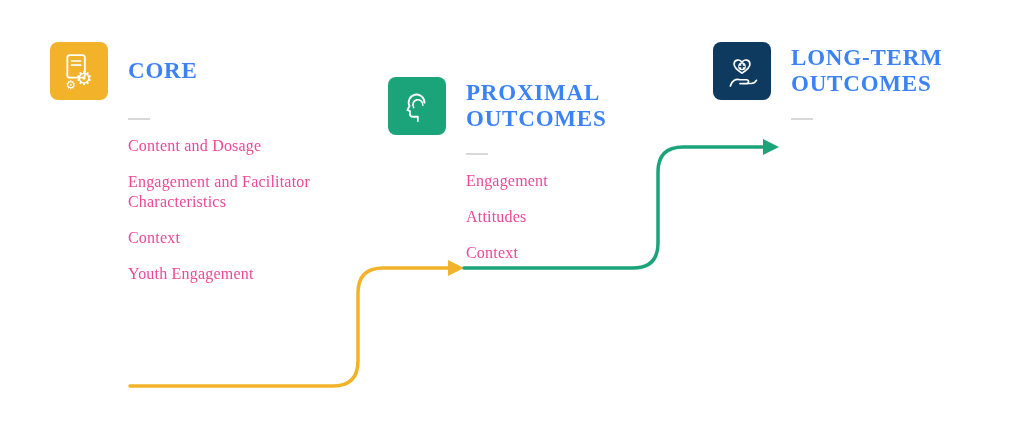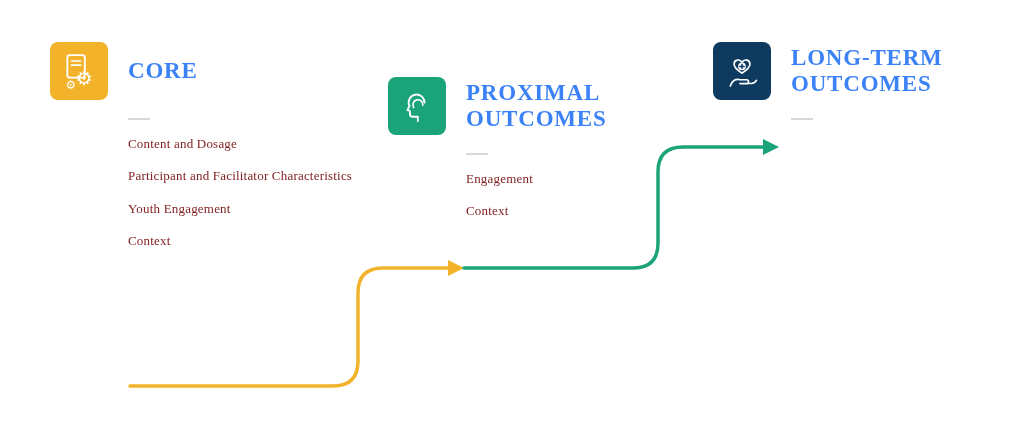--- a/index.html
+++ b/index.html
@@ -43,23 +43,23 @@
     width: 22px; height: 2px;
     background: #D8D8D8;
     margin: 18px 0 0 78px;
   }
 
   ul.items {
     list-style: none;
     margin: 16px 0 0 0;
     padding: 0 0 0 78px;
     font-family: "Liberation Serif", "DejaVu Serif", serif;
-    font-size: 13px;
+    font-size: 16px;
     letter-spacing: 0.2px;
-    color: #7f1d1d;
+    color: #ec4899;
   }
   ul.items li {
     margin: 0 0 16px 0;
     max-width: 245px;
     line-height: 1.25;
   }
 
   .arrows-overlay {
     position: absolute;
     left: 0; top: 0;
@@ -89,42 +89,43 @@
           <text x="14" y="46" font-size="14" text-anchor="middle" fill="#ffffff" font-family="DejaVu Sans, sans-serif">⚙</text>
         </svg>
       </div>
       <h2 class="col-title">
         <span>CORE</span><br>
       </h2>
     </div>
     <div class="divider"></div>
     <ul class="items">
       <li>Content and Dosage</li>
-      <li>Participant and Facilitator Characteristics</li>
+      <li>Engagement and Facilitator Characteristics</li>
+      <li>Context</li>
       <li>Youth Engagement</li>
-      <li>Context</li>
     </ul>
   </div>
 
   <div class="column col-proximal">
     <div class="column-header">
       <div class="icon-badge badge-proximal">
         <svg width="40" height="40" viewBox="0 0 48 48">
           <path d="M33 20 a9.5 9.5 0 1 0 -18 4 l-2.5 5 3 1 v3.5 c0 2 1.6 3.4 3.6 3.4 H25 V42" fill="none" stroke="#ffffff" stroke-width="2.2" stroke-linejoin="round" stroke-linecap="round"></path>
           <path d="M31 23 a6 6 0 1 0 -11 2.8" fill="none" stroke="#ffffff" stroke-width="2" stroke-linecap="round"></path>
         </svg>
       </div>
       <h2 class="col-title">
         <span>PROXIMAL</span><br>
         <span>OUTCOMES</span>
       </h2>
     </div>
     <div class="divider"></div>
     <ul class="items">
       <li>Engagement</li>
+      <li>Attitudes</li>
       <li>Context</li>
     </ul>
   </div>
 
   <div class="column col-longterm">
     <div class="column-header">
       <div class="icon-badge badge-longterm">
         <svg width="40" height="40" viewBox="0 0 48 48">
           <path d="M24 13.5 c-2.5-4.2 -9.5-3.3 -9.5 2.3 c0 4.7 6.2 8.5 9.5 10.7 c3.3-2.2 9.5-6 9.5-10.7 c0-5.6 -7-6.5 -9.5-2.3 z" fill="none" stroke="#ffffff" stroke-width="2" stroke-linejoin="round"></path>
           <circle cx="24" cy="18.5" r="4.6" fill="#ffffff"></circle>

